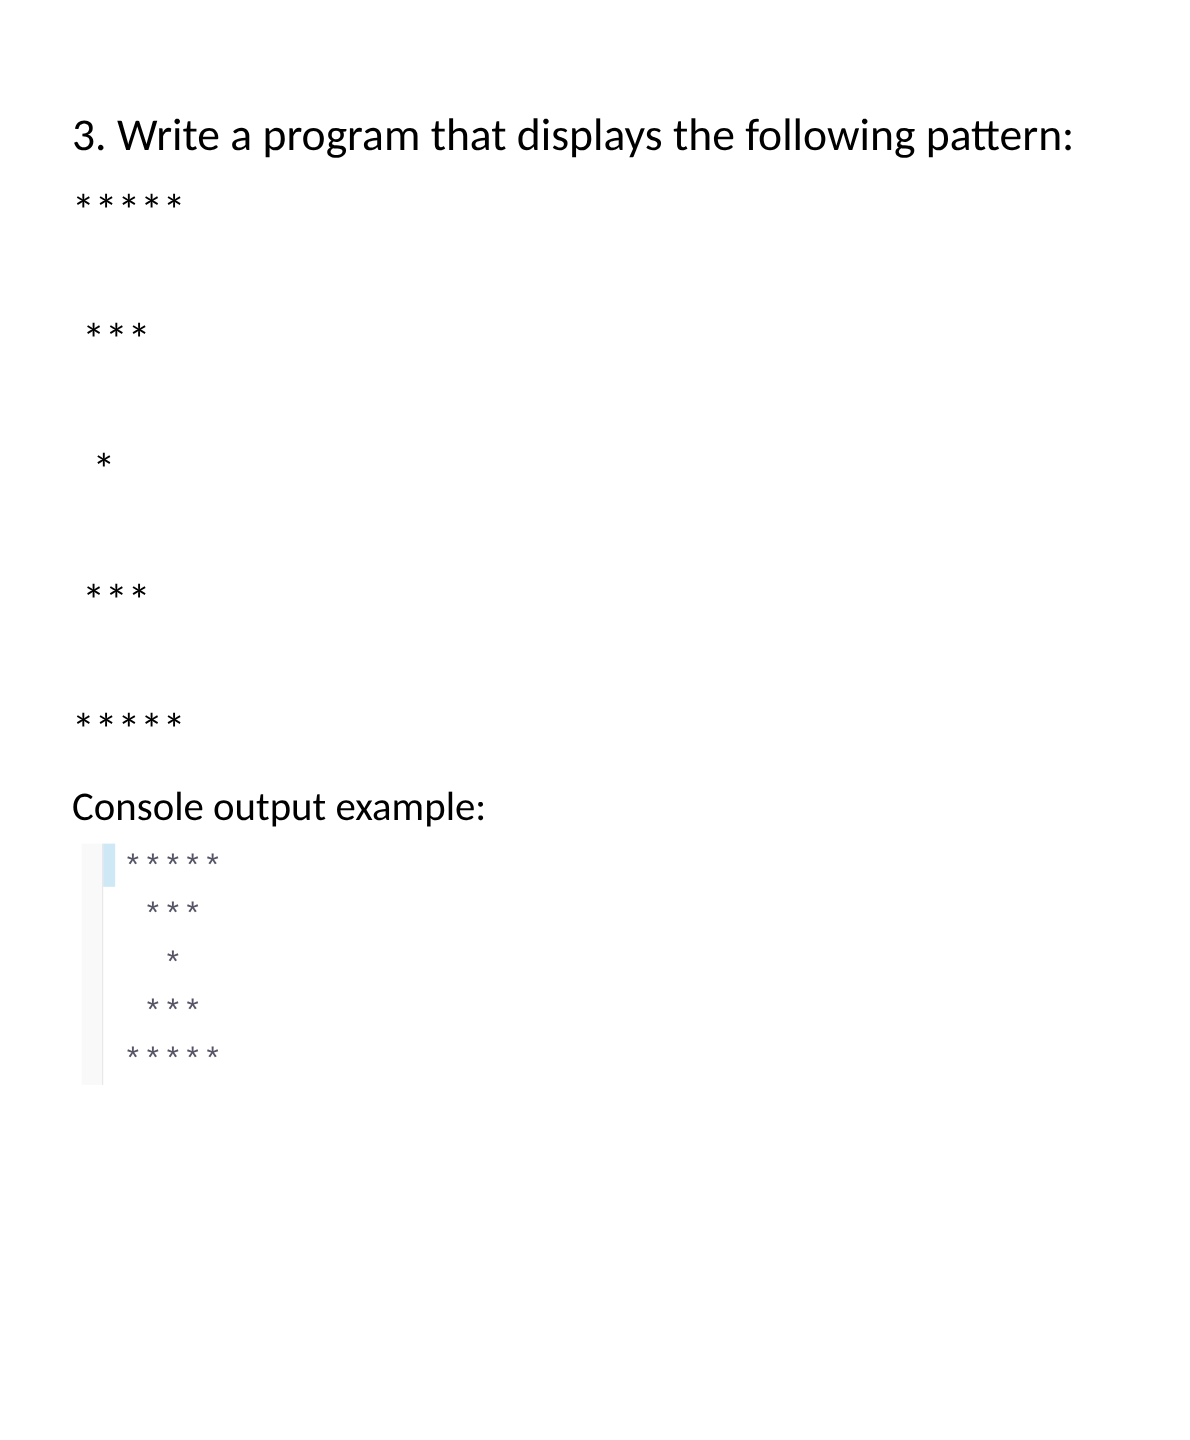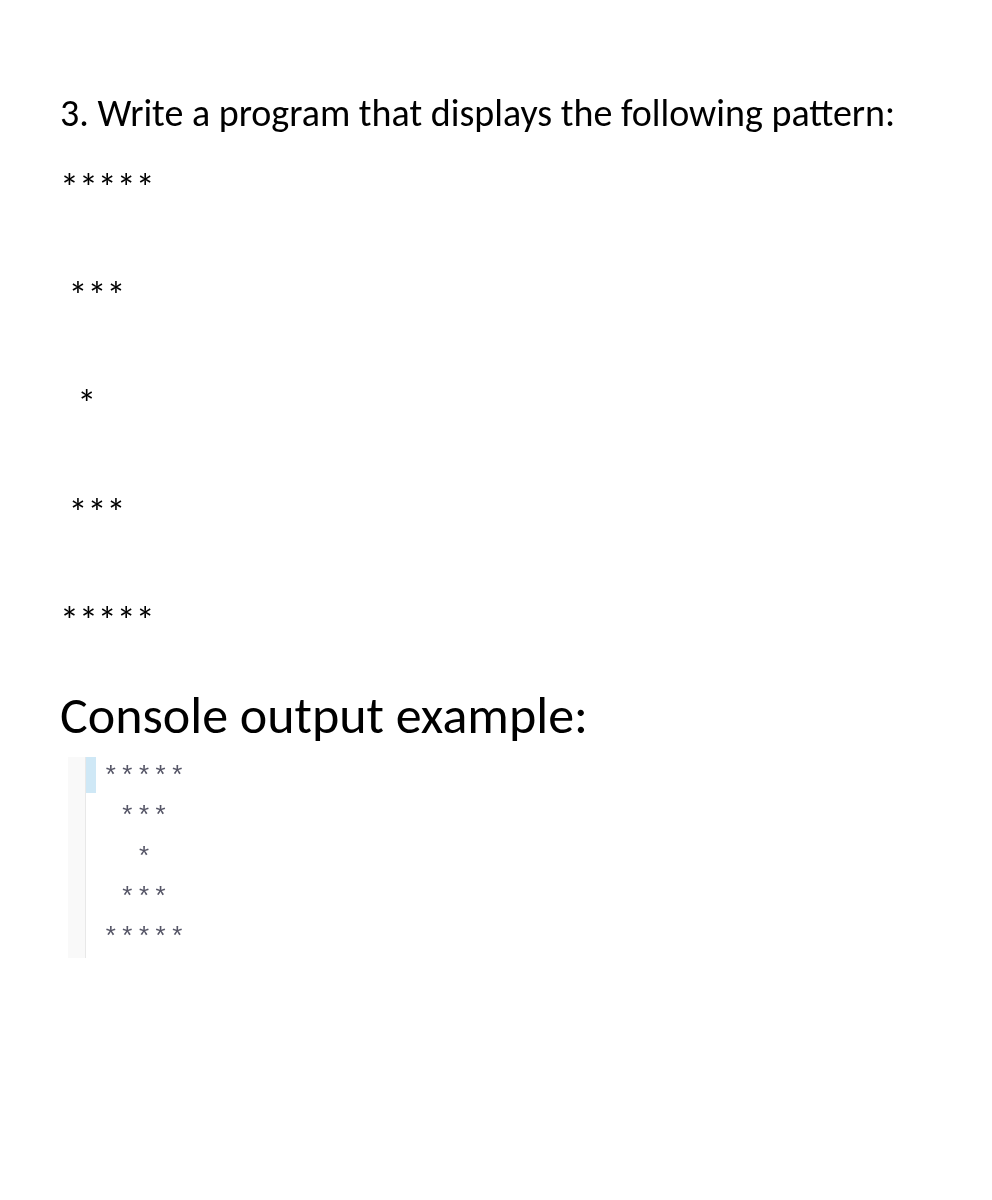--- a/index.html
+++ b/index.html
@@ -12,40 +12,40 @@
       height: 1200px;
       background: #ffffff;
       font-family: Calibri, 'Segoe UI', Arial, sans-serif;
       padding: 85px 60px 60px 60px;
       color: #000000;
     }
     .question-text {
       font-size: 38px;
       line-height: 1.5;
       color: #000000;
-      margin-bottom: 20px;
+      margin-bottom: 8px;
     }
     .pattern-block {
       margin-top: 5px;
       font-size: 38px;
       line-height: 1.4;
       color: #000000;
       font-family: Calibri, 'Segoe UI', Arial, sans-serif;
     }
     .pattern-line {
       white-space: pre;
       margin-bottom: 55px;
     }
     .pattern-line:last-child {
       margin-bottom: 15px;
     }
     .console-label {
-      font-size: 52px;
+      font-size: 34px;
       color: #000000;
-      margin-top: 35px;
+      margin-top: 16px;
       margin-bottom: 10px;
     }
     .console-output {
       margin-top: 8px;
       margin-left: 8px;
       position: relative;
       padding-left: 35px;
     }
     .console-gutter {
       position: absolute;

